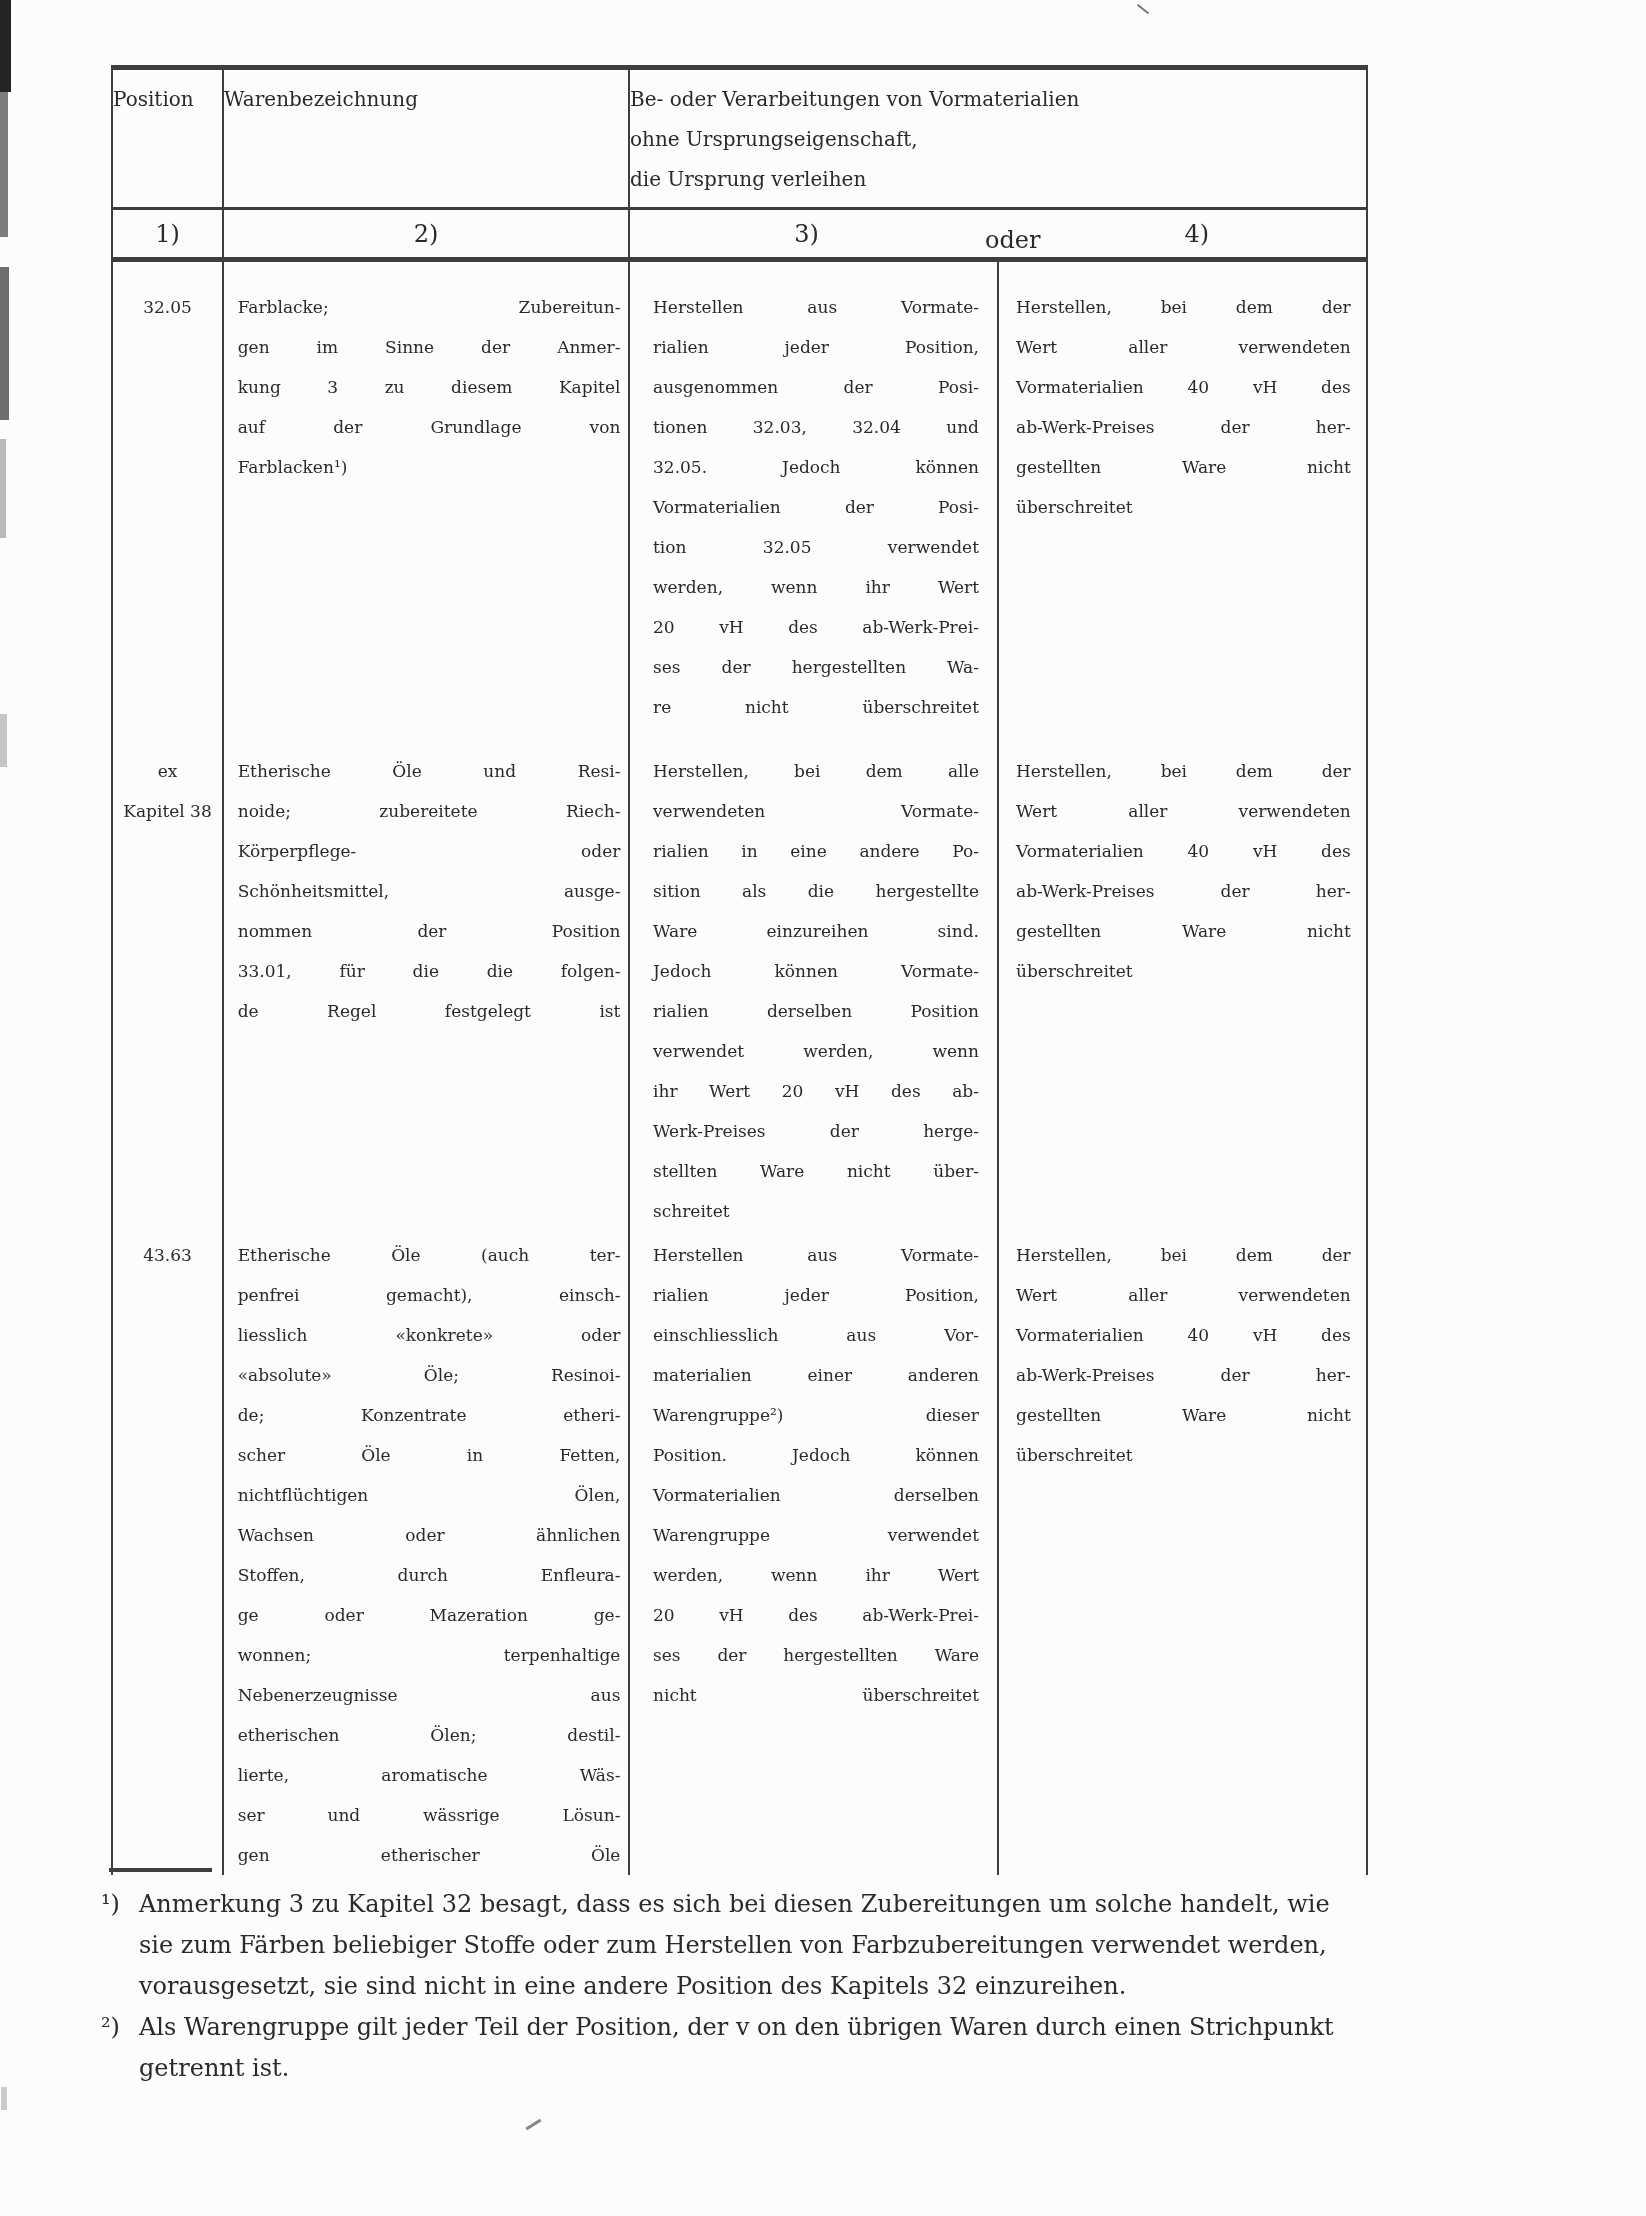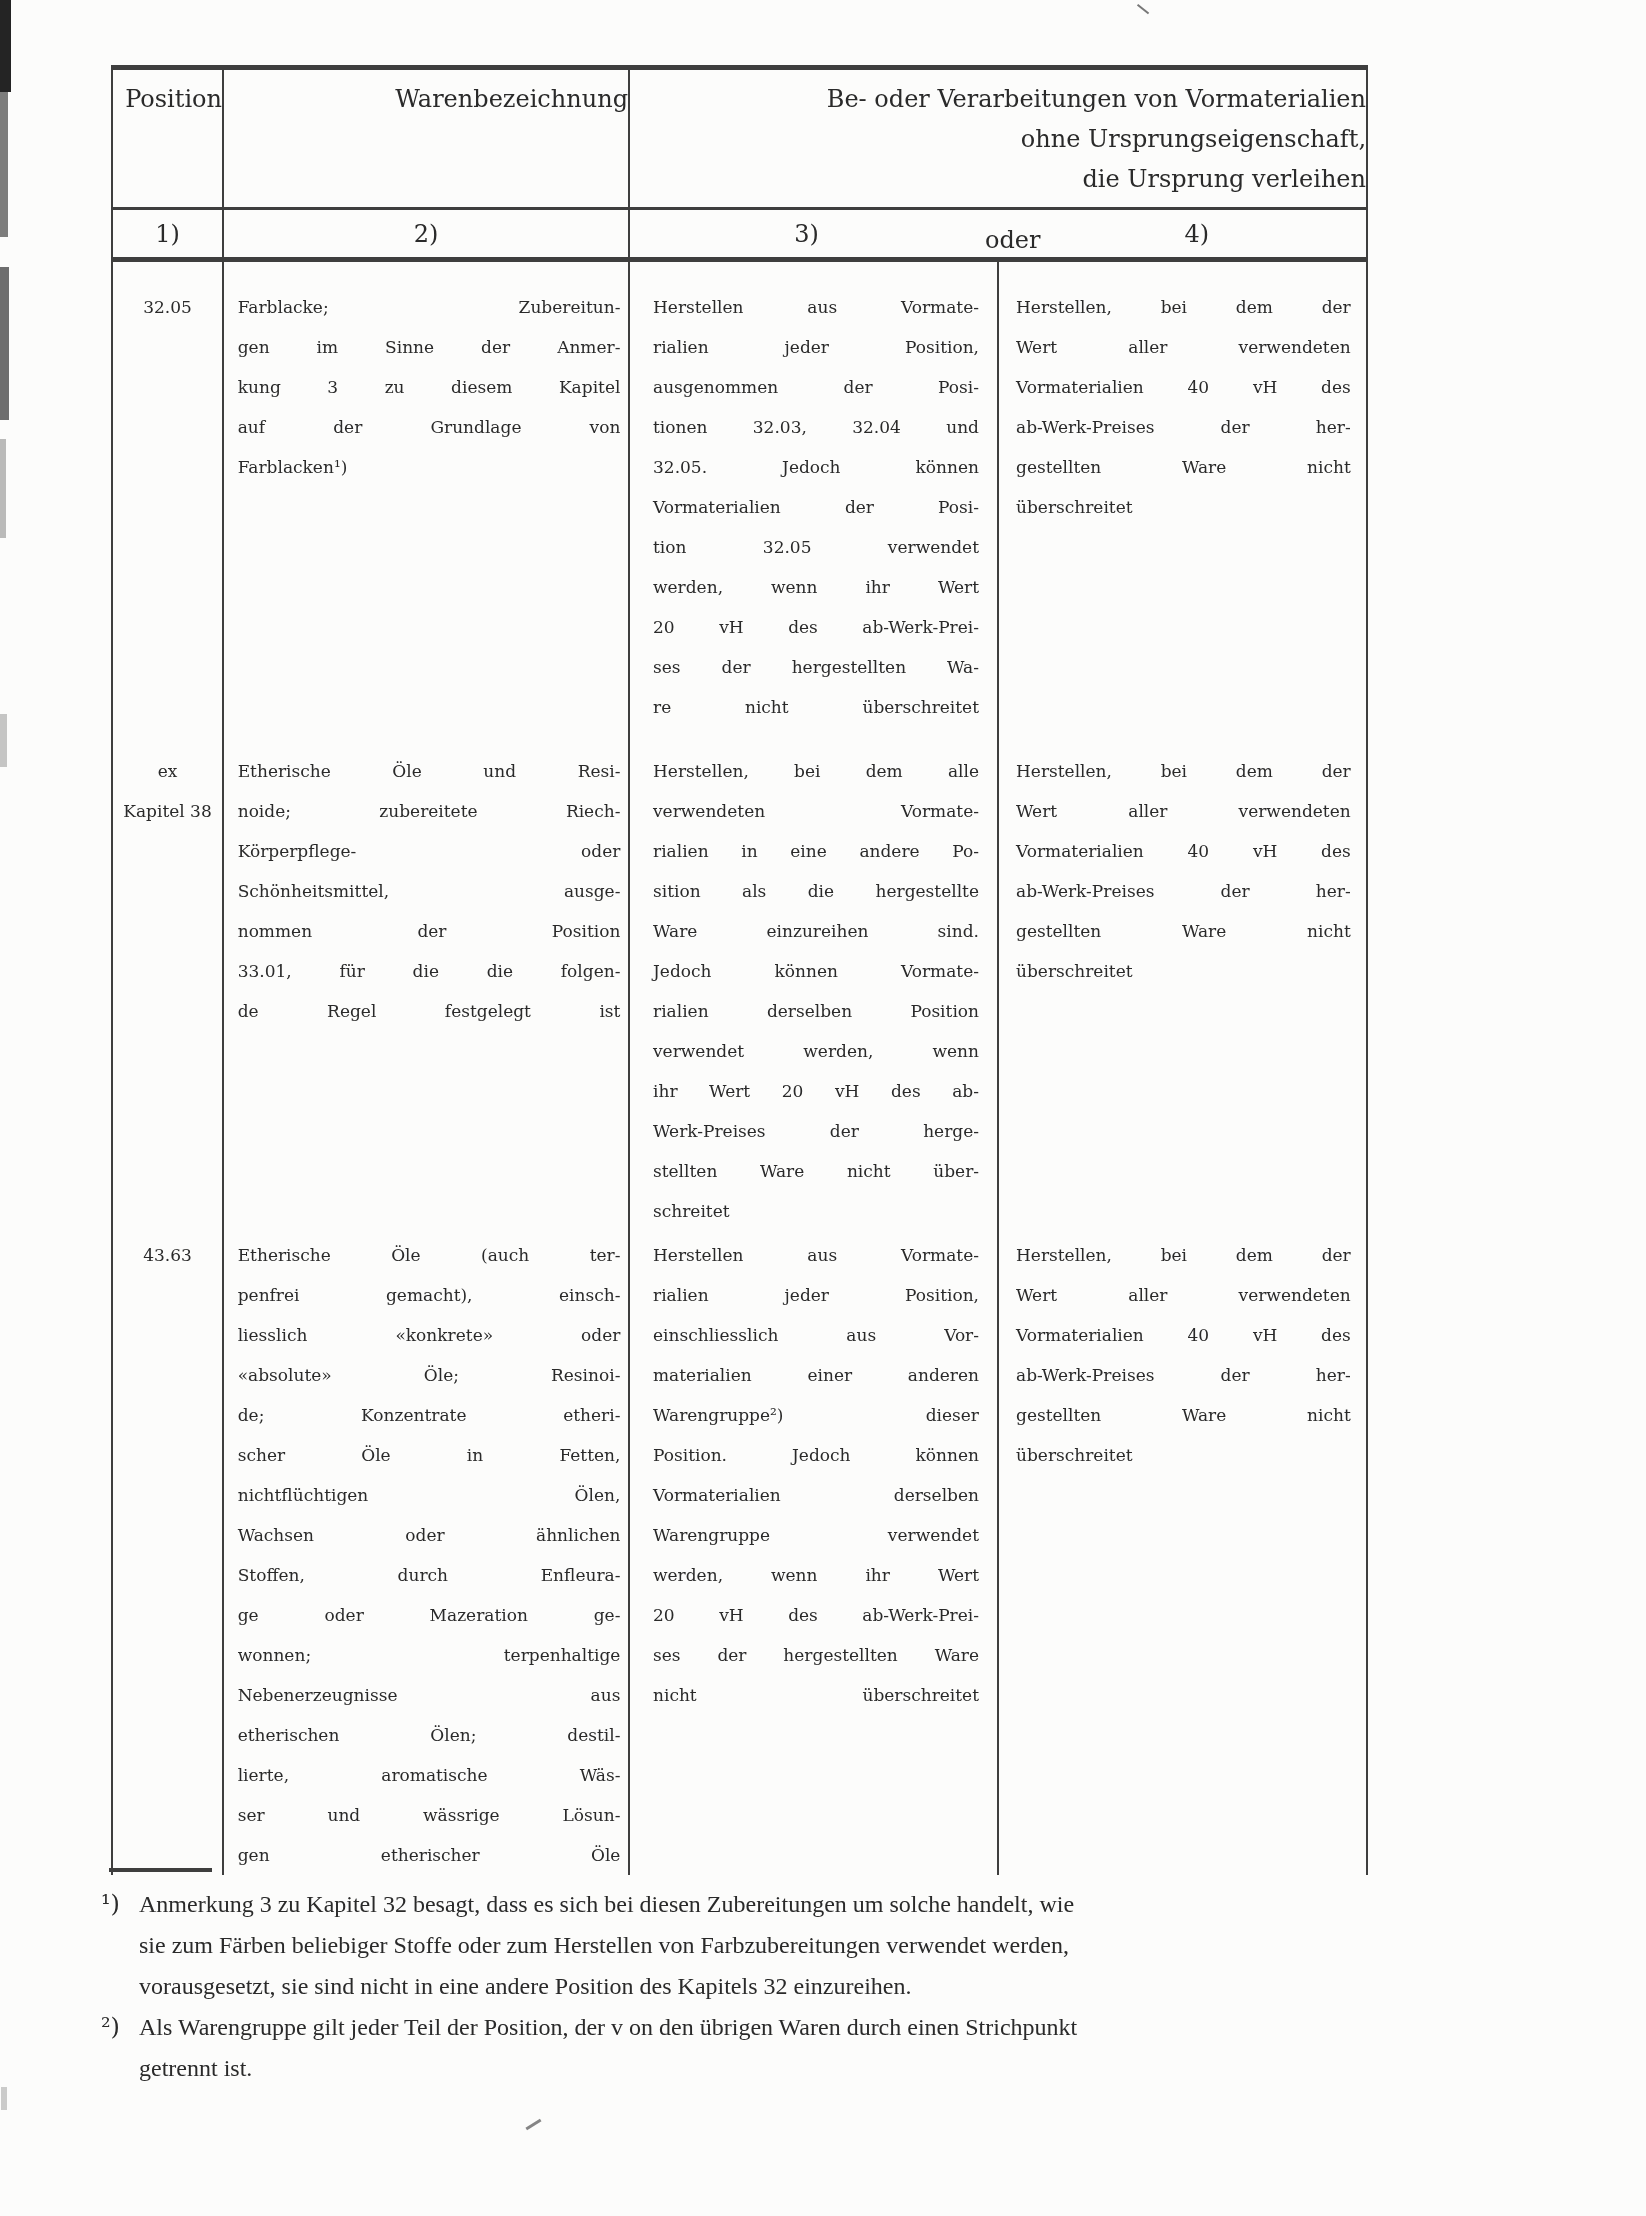--- a/index.html
+++ b/index.html
@@ -16,22 +16,22 @@
     position:absolute;left:111px;top:65px;width:1255px;
     border-collapse:collapse;table-layout:fixed;
     border-style:solid;border-color:var(--line,#3e3e3e);
     border-width:5.3px 2.3px 0 2.3px;
   }
   td{padding:0;vertical-align:top;}
   .bl{border-left:2.3px solid var(--line,#3e3e3e);}
 
   .title-row td{
     border-bottom:3.8px solid var(--line,#3e3e3e);
-    height:128px;font-size:24px;line-height:40px;
-    text-align:right;padding-top:9.2px;
+    height:128px;font-size:20px;line-height:40px;
+    text-align:left;padding-top:9.2px;
   }
   .hc34{white-space:pre-line;}
 
   .num-row td{
     border-bottom:5.3px solid var(--line,#3e3e3e);
     height:47px;font-size:24px;text-align:center;vertical-align:middle;
   }
   .span2{position:relative;}
   .np{position:absolute;top:50%;transform:translate(-50%,-50%);}
   .p3{left:24%;}
@@ -46,21 +46,21 @@
   .rule4{padding-left:17px;padding-right:15.3px;}
   .r1 td{padding-top:24.4px;height:460px;}
   .r2 td{padding-top:4.6px;height:481px;}
   .r3 td{padding-top:3.1px;height:638px;}
 
   
   .footnotes{position:absolute;left:101px;top:1868px;width:1328px;}
   .fn-rule{width:103px;height:3.8px;background:var(--line,#3e3e3e);margin:0 0 12.2px 7.6px;}
   .footnote{display:flex;font-size:24px;line-height:41px;}
   .fn-marker{flex:0 0 38px;width:38px;}
-  .fn-text{white-space:pre-line;flex:1;font-family:Liberation Serif, serif;}
+  .fn-text{white-space:pre-line;flex:1;}
 
   
   .artifact{position:absolute;}
   #a1{left:0;top:0;width:11.4px;height:92px;background:#242424;}
   #a2{left:0;top:92px;width:7.6px;height:145px;background:#5c5c5c;opacity:.8;}
   #a3{left:0;top:267px;width:9.2px;height:153px;background:#3f3f3f;opacity:.75;}
   #a4{left:0;top:439px;width:6.1px;height:99px;background:#8d8d8d;opacity:.6;}
   #a5{left:0;top:714px;width:6.9px;height:53px;background:#8d8d8d;opacity:.5;}
   #a6{left:0.8px;top:2087px;width:6.1px;height:23px;background:#9a9a9a;opacity:.5;}
   #a7{left:1136px;top:7.6px;width:13.7px;height:2.3px;background:#777;transform:rotate(38deg);}

